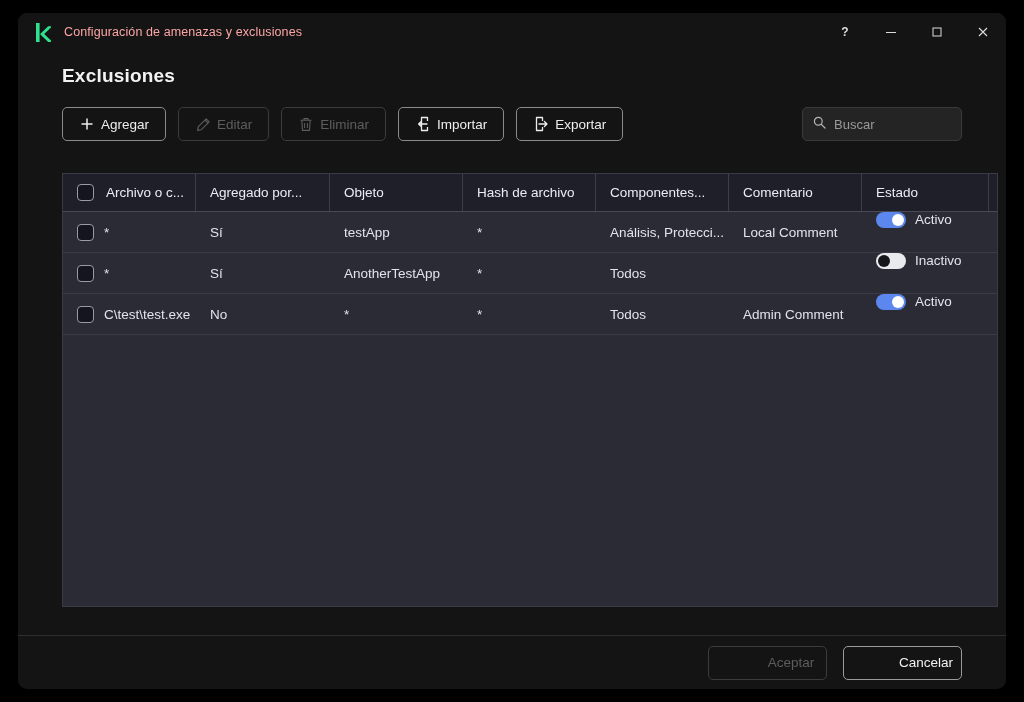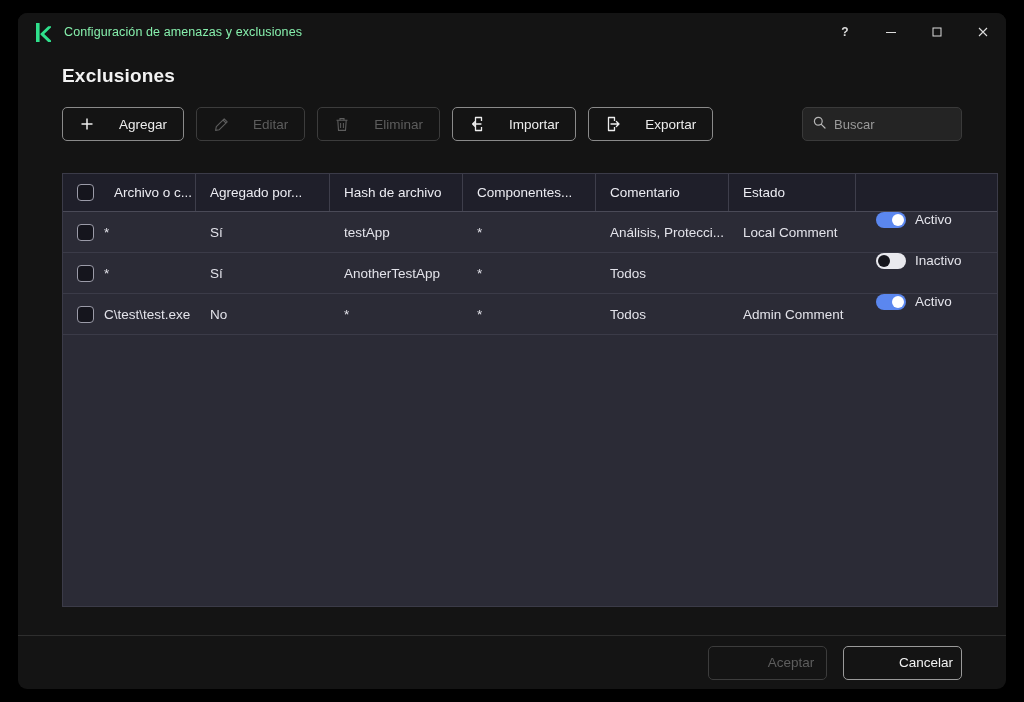--- a/index.html
+++ b/index.html
@@ -36,21 +36,21 @@
     width: 18px;
     height: 20px;
     display: flex;
     align-items: center;
     justify-content: center;
   }
   .logo svg { display: block; }
   .title-text {
     margin-left: 12px;
     font-size: 12.5px;
-    color: #86efac;
+    color: #fca5a5;
     letter-spacing: .1px;
   }
   .win-controls {
     position: absolute;
     right: 0;
     top: 0;
     height: 38px;
     display: flex;
     align-items: center;
   }
@@ -80,21 +80,21 @@
     margin: 20px 44px 0 44px;
     display: flex;
     align-items: center;
     height: 34px;
     position: relative;
   }
   .tb-btn {
     height: 34px;
     display: flex;
     align-items: center;
-    gap: 24px;
+    gap: 6px;
     padding: 0 16px;
     border: 1px solid #8a8a8a;
     border-radius: 5px;
     background: transparent;
     color: #ededed;
     font-size: 13.5px;
     font-family: "Liberation Sans", sans-serif;
     margin-right: 12px;
     cursor: default;
     white-space: nowrap;
@@ -154,21 +154,21 @@
     align-items: center;
     font-size: 13.5px;
     color: #ececf2;
     border-right: 1px solid #3e3e4b;
     padding-left: 14px;
     overflow: hidden;
     white-space: nowrap;
     cursor: default;
   }
   .th:last-child { border-right: none; }
-  .th.cb-col { padding-left: 0; gap: 10px; padding-right: 0; }
+  .th.cb-col { padding-left: 0; gap: 2px; padding-right: 0; }
 
   .tbody { display: block; }
   .tr {
     display: flex;
     height: 41px;
     border-bottom: 1px solid #3b3b48;
     align-items: center;
     cursor: default;
   }
   .td {
@@ -367,20 +367,23 @@
 
   <div id="table-wrap">
 
     <div id="thead">
       <div class="th c0 cb-col">
         <div class="checkbox"></div>
         <span style="margin-left:10px">Archivo o c...</span>
       </div>
       <div class="th c1">
         <span>Agregado por...</span>
+      </div>
+      <div class="th c2">
+        <span>Objeto</span>
       </div>
       <div class="th c3">
         <span>Hash de archivo</span>
       </div>
       <div class="th c4">
         <span>Componentes...</span>
       </div>
       <div class="th c5">
         <span>Comentario</span>
       </div>

